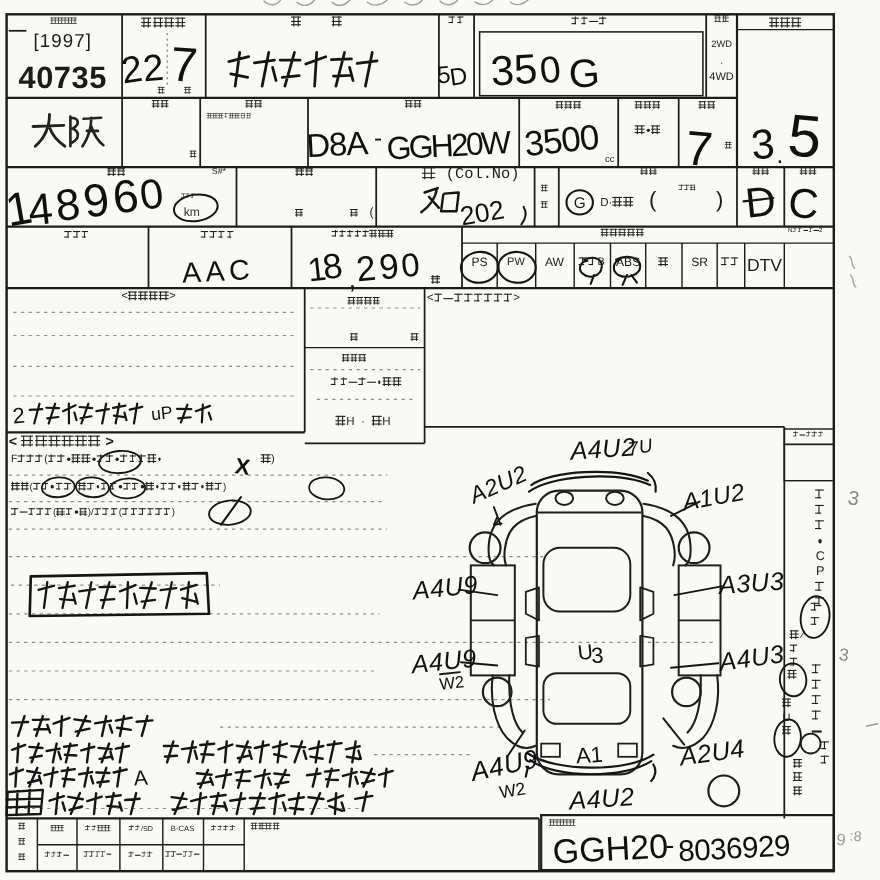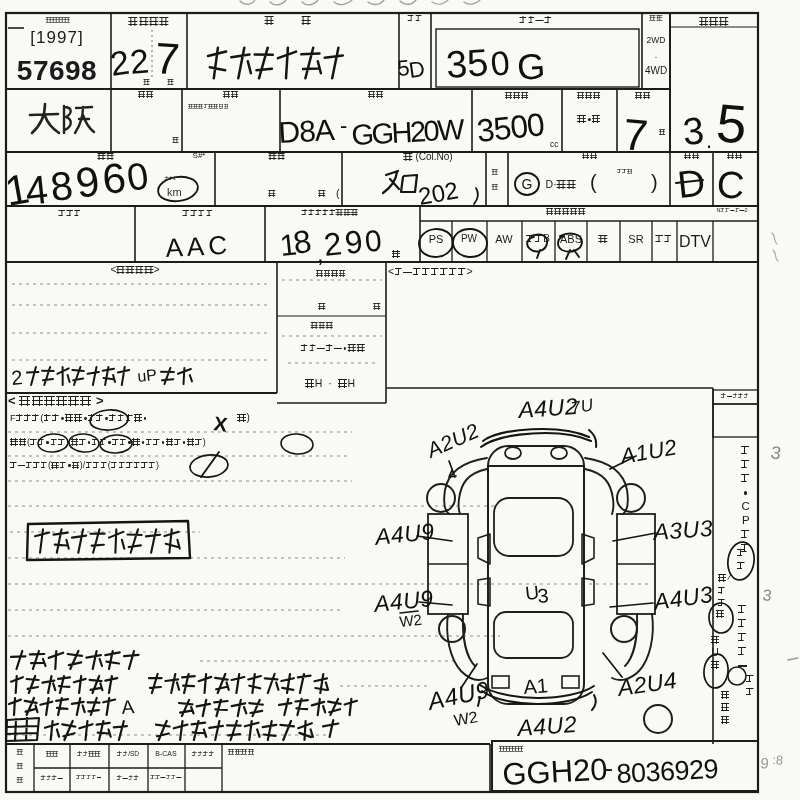--- a/index.html
+++ b/index.html
@@ -334,21 +334,21 @@
 <text x="762" y="600" font-family="Liberation Sans" font-size="16" fill="#888" transform="rotate(8 762 600)" style="">3</text>
 <text x="760" y="768" font-family="Liberation Sans" font-size="15" fill="#999" transform="rotate(5 760 768)" style="">9</text>
 <text x="772" y="764" font-family="Liberation Sans" font-size="13" fill="#999" transform="rotate(5 772 764)" style="">:8</text>
 <path d="M788,660 L798,658" fill="none" stroke="#999" stroke-width="1.4" stroke-linecap="round" stroke-linejoin="round"></path>
 </svg>
 
 <div style="left:58px;top:16px;font-size:6.5px;transform:translateX(-50%);white-space:nowrap;"><b class="j"></b><b class="j"></b><b class="j"></b><b class="j"></b></div>
 
 <div style="left:57px;top:28px;font-size:17px;transform:translateX(-50%);white-space:nowrap;letter-spacing:1px;text-align:right;">[1997]</div>
 
-<div style="left:57px;top:55px;font-size:28px;transform:translateX(-50%);white-space:nowrap;letter-spacing:0.5px;font-weight:bold;">57698</div>
+<div style="left:57px;top:55px;font-size:28px;transform:translateX(-50%);white-space:nowrap;letter-spacing:0.5px;font-weight:bold;">40735</div>
 
 <div style="left:149px;top:15px;font-size:11px;transform:translateX(-50%);white-space:nowrap;"><b class="j"></b><b class="j"></b><b class="j"></b><b class="j"></b></div>
 <div style="left:147px;top:78px;font-size:7.5px;transform:translateX(-50%);white-space:nowrap;"><b class="j"></b></div>
 <div style="left:171px;top:78px;font-size:7.5px;transform:translateX(-50%);white-space:nowrap;"><b class="j"></b></div>
 
 <div style="left:288px;top:14px;font-size:11px;transform:translateX(-50%);white-space:nowrap;letter-spacing:10px;"><b class="j"></b>&nbsp;&nbsp;<b class="j"></b></div>
 
 <div style="left:415px;top:14px;font-size:8.5px;transform:translateX(-50%);white-space:nowrap;"><b class="k"></b><b class="k"></b></div>
 
 <div style="left:536px;top:15px;font-size:9.5px;transform:translateX(-50%);white-space:nowrap;letter-spacing:6px;"><b class="k"></b><b class="k"></b><b class="h"></b><b class="k"></b></div>
@@ -383,21 +383,21 @@
 
 <div style="left:106px;top:151px;font-size:9px;transform:translateX(-50%);white-space:nowrap;letter-spacing:10px;"><b class="j"></b><b class="j"></b></div>
 
 <div style="left:199px;top:151px;font-size:8px;transform:translateX(-50%);white-space:nowrap;">S#*</div>
 
 <div style="left:277px;top:151px;font-size:9px;transform:translateX(-50%);white-space:nowrap;letter-spacing:6px;"><b class="j"></b><b class="j"></b></div>
 <div style="left:272px;top:189px;font-size:8px;transform:translateX(-50%);white-space:nowrap;"><b class="j"></b></div>
 <div style="left:322px;top:189px;font-size:8px;transform:translateX(-50%);white-space:nowrap;"><b class="j"></b></div>
 <div style="left:336px;top:187px;font-size:11px;">(</div>
 
-<div style="left:428px;top:151px;font-size:10px;transform:translateX(-50%);white-space:nowrap;"><b class="j"></b> (Col.No)</div>
+<div style="left:428px;top:151px;font-size:14px;transform:translateX(-50%);white-space:nowrap;font-family:Liberation Mono, monospace;"><b class="j"></b> (Col.No)</div>
 <div style="left:495px;top:168px;font-size:7px;transform:translateX(-50%);white-space:nowrap;"><b class="j"></b></div>
 <div style="left:495px;top:183px;font-size:7px;transform:translateX(-50%);white-space:nowrap;"><b class="j"></b></div>
 
 <div style="left:590px;top:151px;font-size:8.5px;transform:translateX(-50%);white-space:nowrap;letter-spacing:6px;"><b class="j"></b><b class="j"></b></div>
 
 <div style="left:527px;top:176px;font-size:14px;transform:translateX(-50%);white-space:nowrap;">G</div>
 
 <div style="left:561px;top:178px;font-size:10.5px;transform:translateX(-50%);white-space:nowrap;">D·<b class="j"></b><b class="j"></b></div>
 <div style="left:590px;top:171px;font-size:20px;">(</div>
 <div style="left:651px;top:171px;font-size:20px;">)</div>

